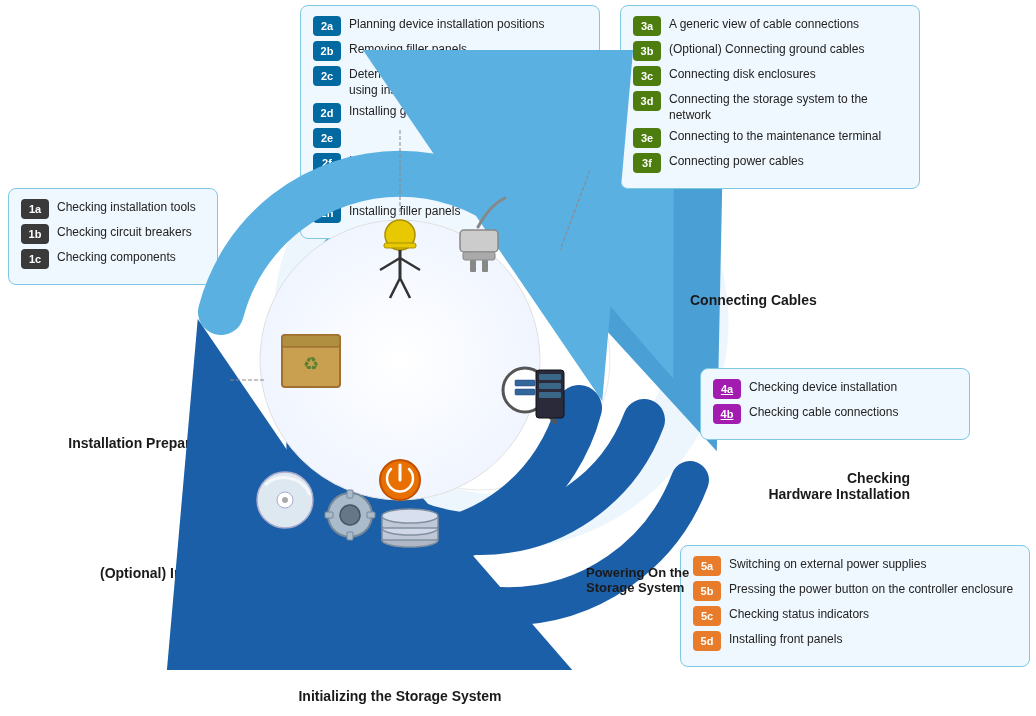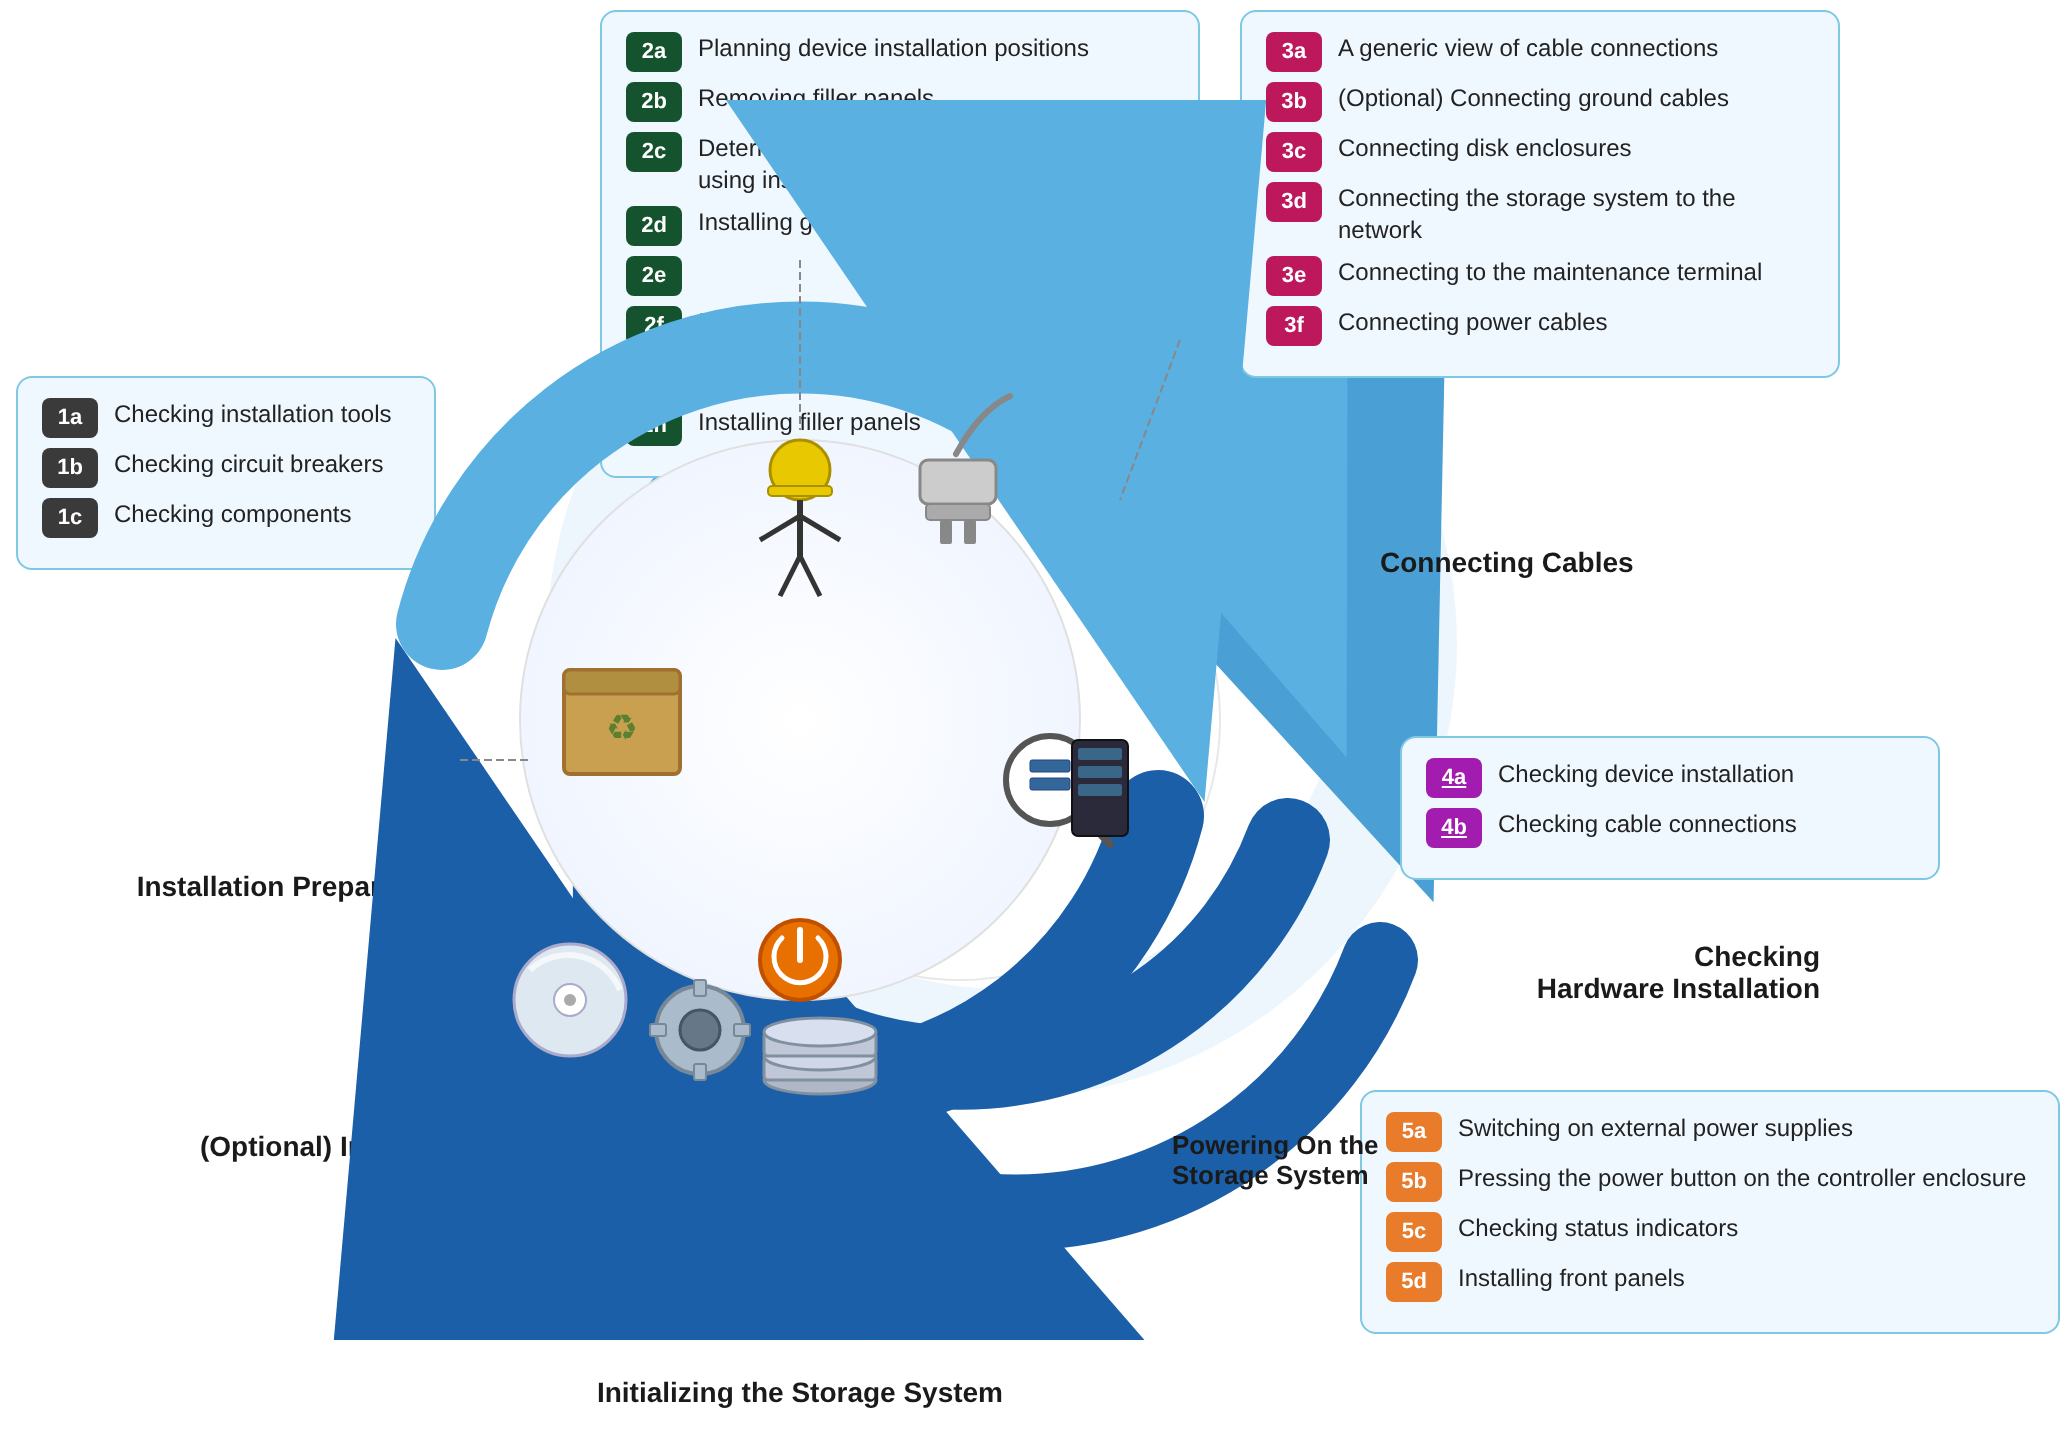--- a/index.html
+++ b/index.html
@@ -38,24 +38,24 @@
       border-radius: 4px;
       font-size: 11px;
       font-weight: bold;
       color: white;
       margin-right: 8px;
       flex-shrink: 0;
       padding: 0 3px;
     }
 
     .badge-dark { background: #3a3a3a; }
-    .badge-blue { background: #14532d; }
+    .badge-blue { background: #0369a1; }
     .badge-orange { background: #e87c2a; }
     .badge-green { background: #a21caf; text-decoration: underline; }
-    .badge-teal { background: #be185d; }
+    .badge-teal { background: #4d7c0f; }
 
     .step-text {
       font-size: 12px;
       color: #222;
       line-height: 1.35;
     }
 
     
     .section-label {
       position: absolute;
@@ -191,21 +191,21 @@
   <div class="step-row">
     <span class="step-badge badge-teal">3e</span>
     <span class="step-text">Connecting to the maintenance terminal</span>
   </div>
   <div class="step-row">
     <span class="step-badge badge-teal">3f</span>
     <span class="step-text">Connecting power cables</span>
   </div>
 </div>
 
-<div class="section-label" style="left: 690px; top: 273px; width: 160px; text-align:left; font-size:14px;">Connecting Cables</div>
+<div class="section-label" style="left: 690px; top: 292px; width: 160px; text-align:left; font-size:14px;">Connecting Cables</div>
 
 <div class="callout" style="left: 700px; top: 368px; width: 270px;">
   <div class="step-row">
     <span class="step-badge badge-green">4a</span>
     <span class="step-text">Checking device installation</span>
   </div>
   <div class="step-row">
     <span class="step-badge badge-green">4b</span>
     <span class="step-text">Checking cable connections</span>
   </div>

